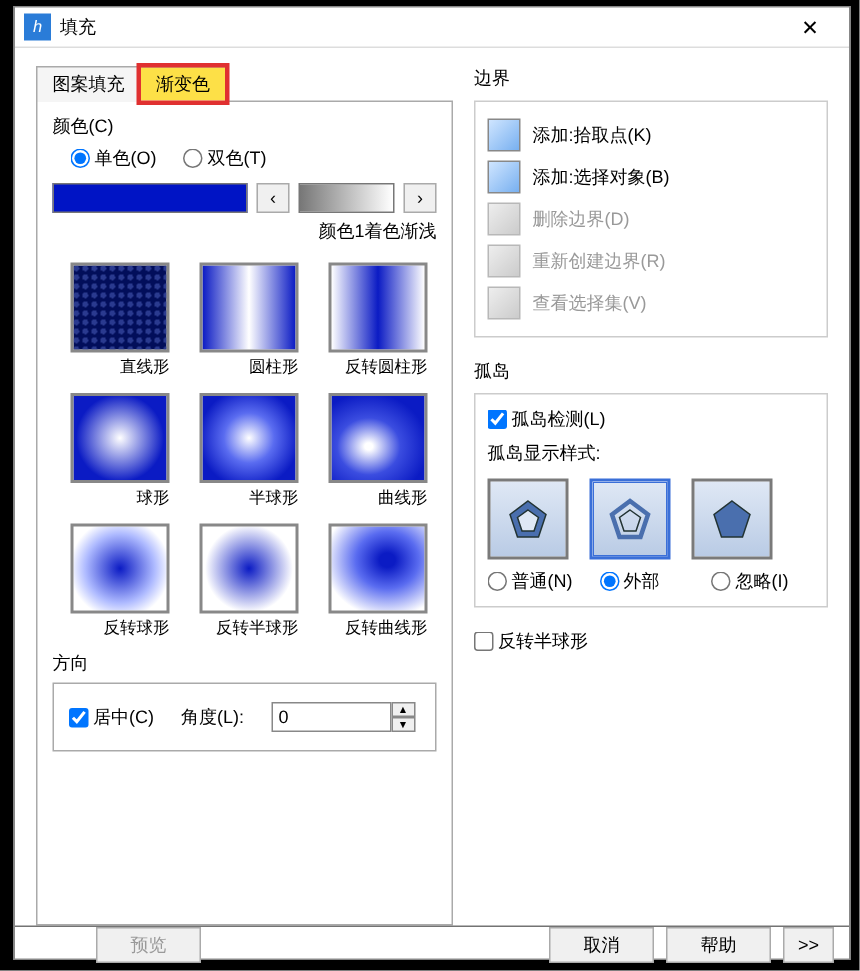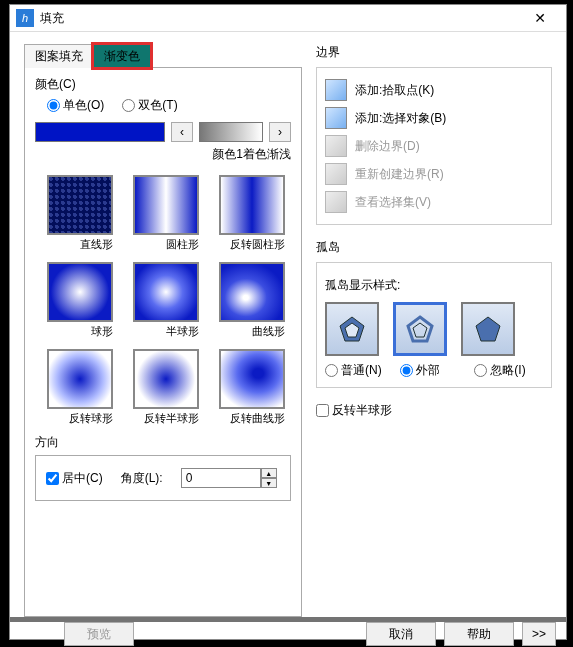--- a/index.html
+++ b/index.html
@@ -7,21 +7,21 @@
 .window{position:absolute;left:9px;top:4px;width:558px;height:636px;background:#fff;border:1px solid #888;display:flex;flex-direction:column}
 .titlebar{height:30px;display:flex;align-items:center;padding:0 6px;border-bottom:1px solid #ddd}
 .app-icon{width:18px;height:18px;background:#2a7cd8;display:flex;align-items:center;justify-content:center;color:#fff;font-style:italic;font-size:11px;margin-right:6px}
 .title{flex:1}
 .close-btn{width:40px;height:26px;display:flex;align-items:center;justify-content:center;font-size:14px;cursor:pointer}
 .content{flex:1;display:flex;padding:12px 14px 0 14px;gap:14px}
 .left{width:278px}
 .right{flex:1}
 .tabs{display:flex;height:24px;position:relative}
 .tab{padding:3px 10px;border:1px solid #aaa;border-bottom:none;background:#f5f5f5;margin-right:-1px;cursor:pointer}
-.tab.active{background:#0f766e;border-bottom:1px solid #fff;z-index:2}
+.tab.active{background:#fde047;border-bottom:1px solid #fff;z-index:2}
 .tab.hl{outline:3px solid #e03030;outline-offset:-1px}
 .panel{border:1px solid #aaa;margin-top:-1px;padding:8px 10px 10px 10px;height:550px}
 .group-label{margin-bottom:4px}
 .radio-row{display:flex;gap:18px;margin:2px 0 8px 12px}
 .radio{display:flex;align-items:center;gap:3px}
 .radio input{margin:0}
 .slider-row{display:flex;gap:6px;align-items:center;margin-bottom:4px}
 .color-bar{height:20px;flex:1;background:#0014c5;border:1px solid #777}
 .arrow-btn{width:22px;height:20px;border:1px solid #aaa;background:#f0f0f0;display:flex;align-items:center;justify-content:center;cursor:pointer}
 .grad-bar{width:64px;height:20px;border:1px solid #777;background:linear-gradient(90deg,#777,#fff)}
@@ -52,21 +52,21 @@
 .opt-row{display:flex;align-items:center;gap:8px;padding:3px 0}
 .opt-row.dis{color:#999}
 .opt-icon{width:22px;height:22px;border:1px solid #888;background:linear-gradient(135deg,#cfe5ff,#78b0f0);position:relative}
 .opt-row.dis .opt-icon{filter:grayscale(1) opacity(.6)}
 .island-icons{display:flex;gap:14px;margin:8px 0 6px 0}
 .isl{width:54px;height:54px;border:2px solid #7a7a7a;background:linear-gradient(#dfe8f5,#b9cbe5);display:flex;align-items:center;justify-content:center;cursor:pointer}
 .isl.sel{border-color:#3a6fd8;box-shadow:0 0 0 1px #3a6fd8 inset}
 .pent{width:30px;height:30px}
 .isl-labels{display:flex;gap:6px}
 .isl-labels .radio{flex:1;justify-content:flex-start}
-.footer{height:38px;display:flex;align-items:center;justify-content:flex-end;gap:8px;padding:0 10px;border-top:5px solid #737373}
+.footer{height:38px;display:flex;align-items:center;justify-content:flex-end;gap:8px;padding:0 10px;border-top:1px solid #737373}
 .btn{width:70px;height:24px;border:1px solid #aaa;background:#f0f0f0;display:flex;align-items:center;justify-content:center;cursor:pointer}
 .btn.dis{color:#999}
 .btn.sm{width:34px}
 .preview-btn{margin-right:auto;margin-left:44px}
 </style>
 </head>
 <body>
 
 <div class="window">
   <div class="titlebar">
@@ -187,20 +187,24 @@
           <div class="opt-row dis">
               <div class="opt-icon"></div>
               <span>查看选择集(V)</span>
             </div>
         </div>
       </div>
 
       <div class="rgroup">
         <div class="rgroup-title">孤岛</div>
         <div class="opt-list">
+          <label class="cb">
+              <input type="checkbox" checked="" style="">
+              <span>孤岛检测(L)</span>
+            </label>
           <div style="margin-top:6px">孤岛显示样式:</div>
           <div class="island-icons">
             <div class="isl">
                 <svg class="pent" viewBox="0 0 30 30">
                   <polygon points="15,3 27,12 22,27 8,27 3,12" fill="#4a6fae" stroke="#233" stroke-width="1"></polygon>
                   <polygon points="15,9 22,14 19,23 11,23 8,14" fill="#dfe8f5" stroke="#233"></polygon>
                 </svg>
               </div>
             <div class="isl sel">
                 <svg class="pent" viewBox="0 0 30 30">

